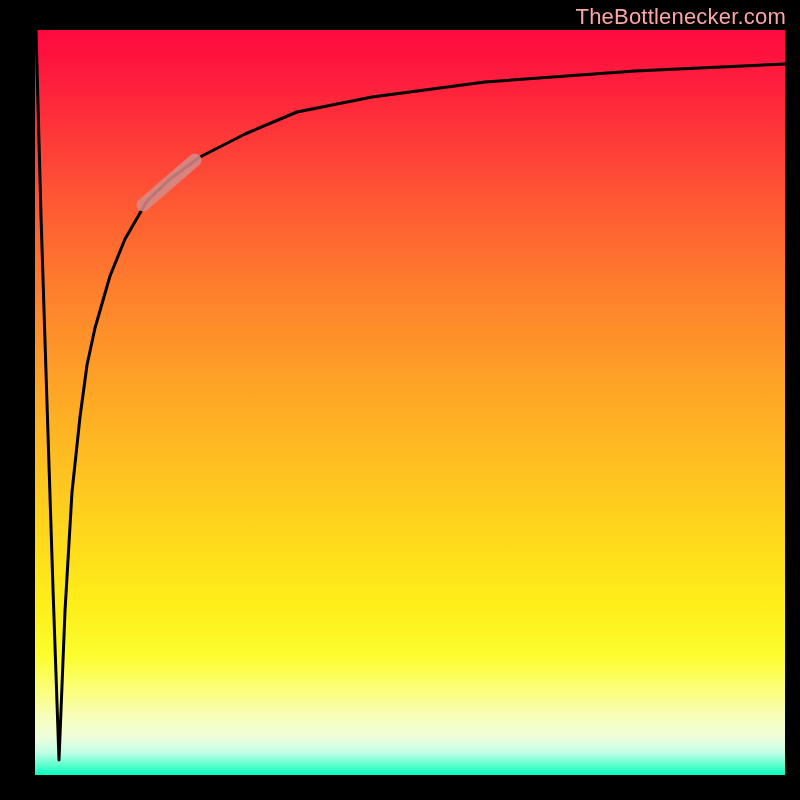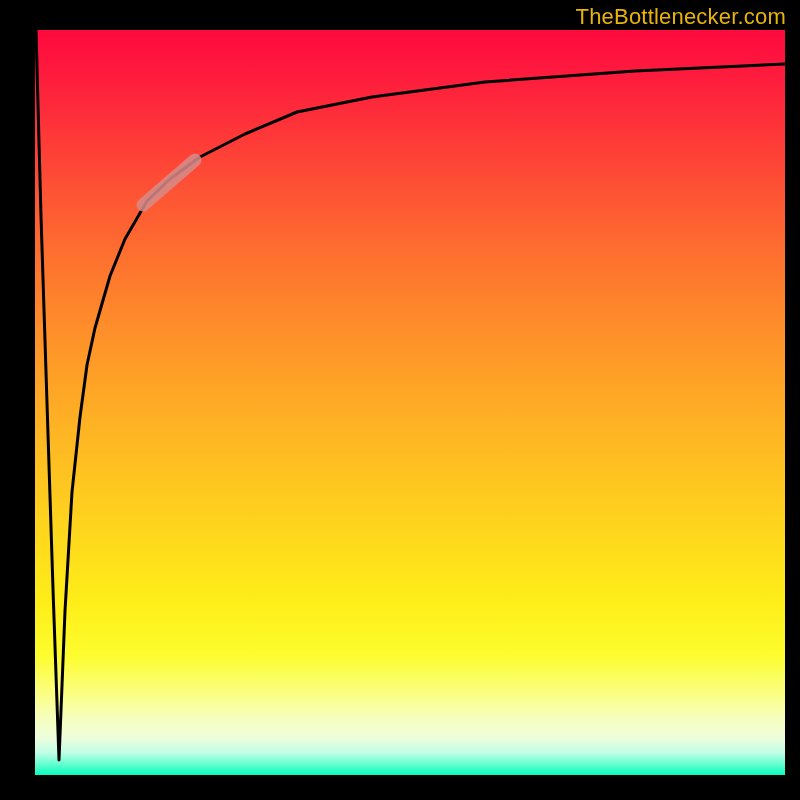--- a/index.html
+++ b/index.html
@@ -7,21 +7,21 @@
     width: 800px;
     height: 800px;
     background: #000;
     position: relative;
     font-family: Arial, Helvetica, sans-serif;
   }
   .watermark {
     position: absolute;
     top: 4px;
     right: 14px;
-    color: #eab308;
+    color: #fca5a5;
     font-size: 22px;
     font-weight: 400;
     z-index: 10;
     letter-spacing: 0.2px;
   }
   .plot-area {
     position: absolute;
     left: 35px;
     top: 30px;
     width: 750px;

